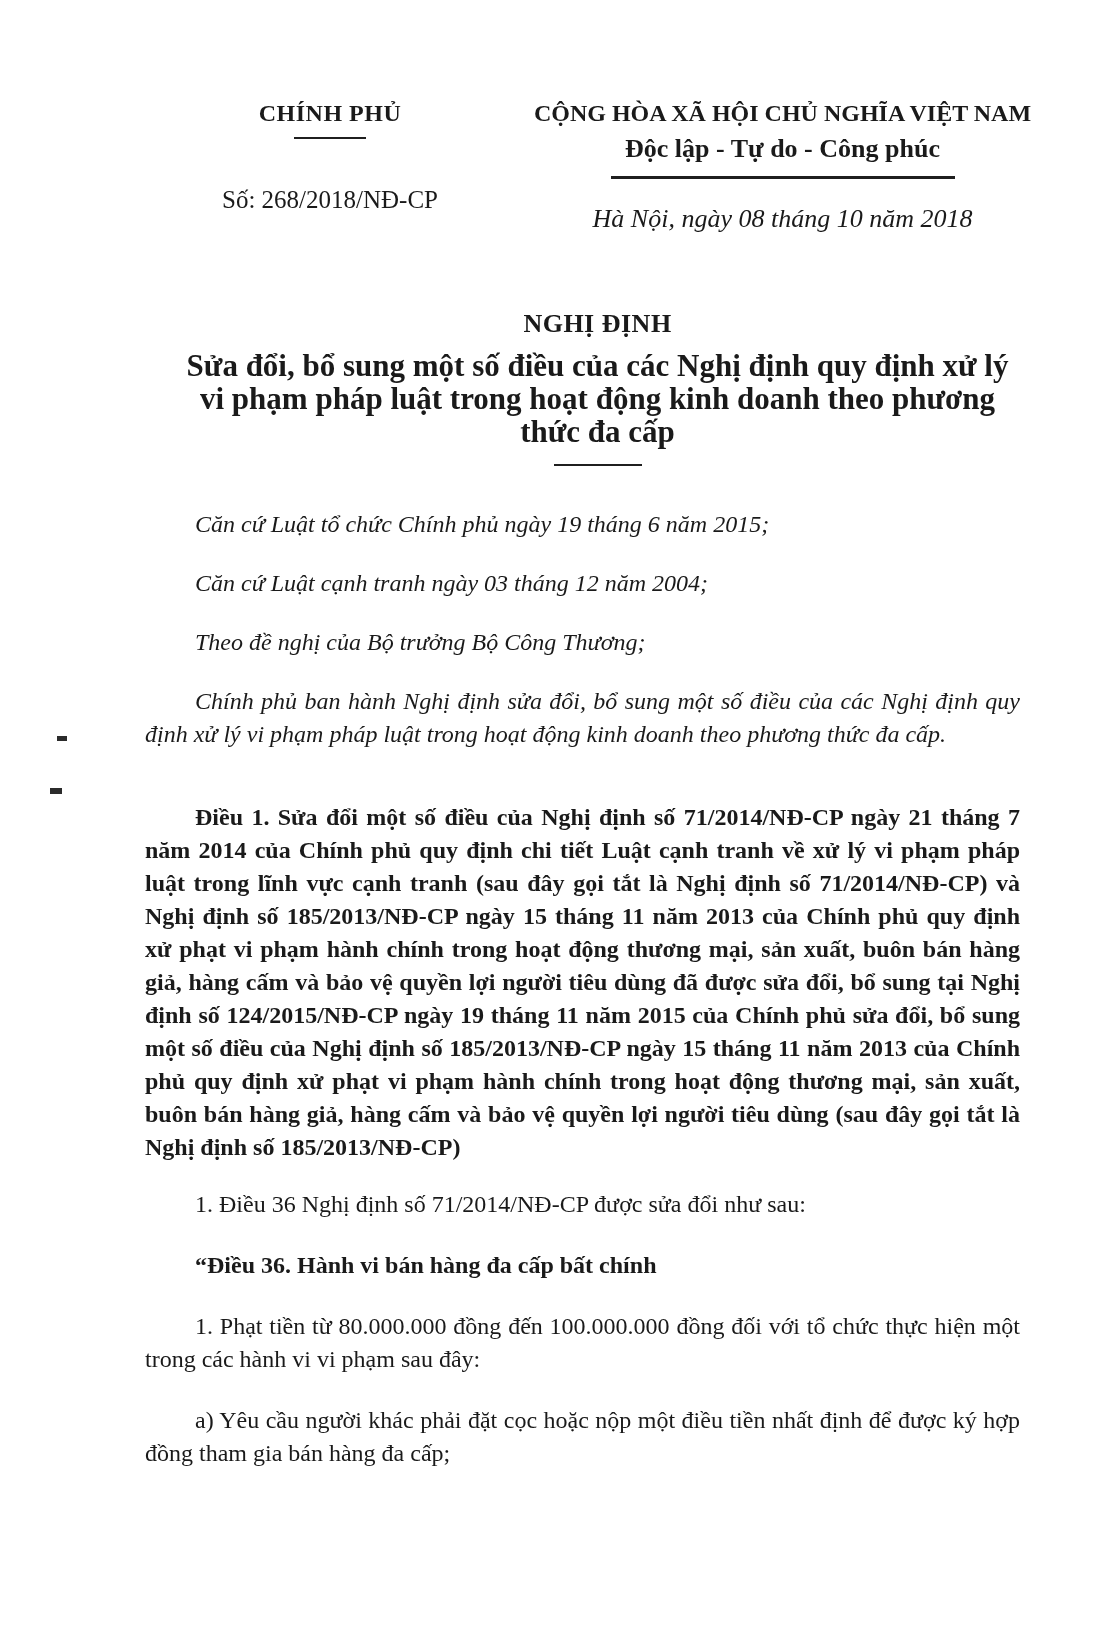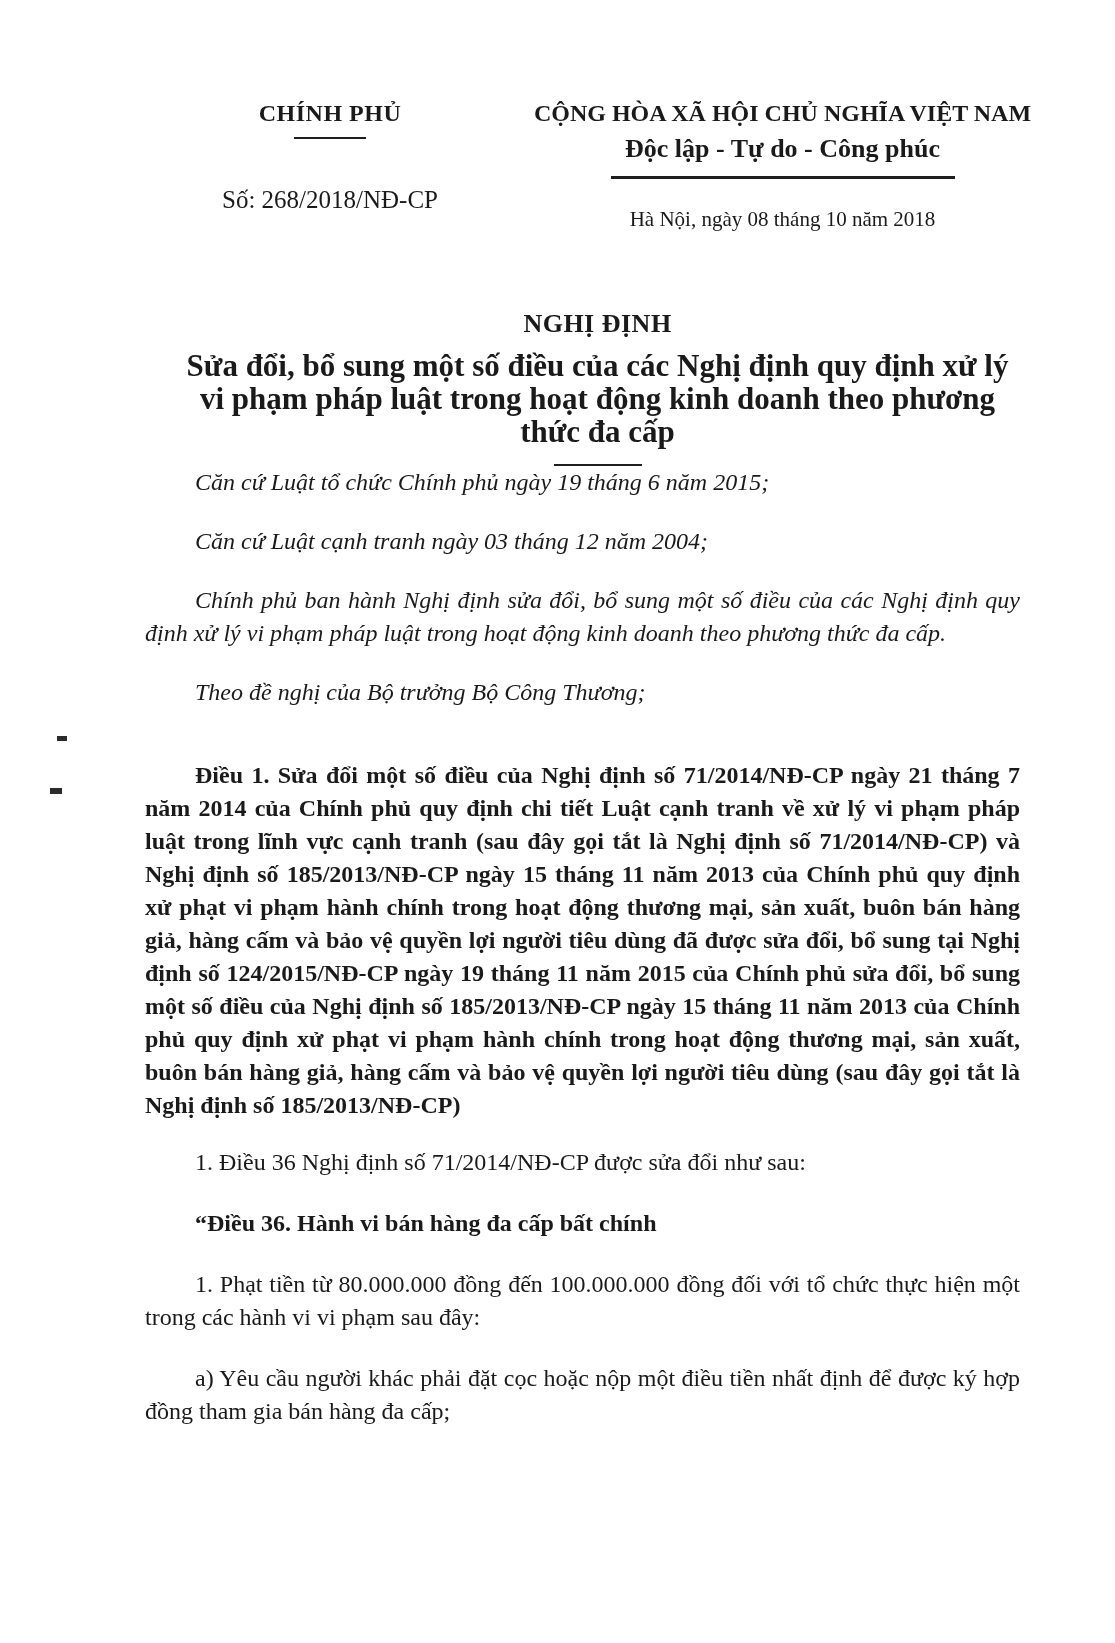--- a/index.html
+++ b/index.html
@@ -66,21 +66,22 @@
     font-size: 26px;
     line-height: 34px;
     margin-top: 4px;
   }
   .rule-motto {
     width: 344px;
     margin-top: 10px;
     border-top-width: 3px;
   }
   .place-date {
-    font-size: 21px;
+    font-style: italic;
+    font-size: 26px;
     line-height: 32px;
     margin-top: 24px;
   }
 
   
   .title-block {
     margin-top: 72px;
     padding-left: 145px;
     padding-right: 65px;
     text-align: center;
@@ -99,20 +100,21 @@
     max-width: 830px;
   }
   .rule-title {
     width: 88px;
     margin-top: 16px;
     border-top-width: 2px;
   }
 
   
   .body-text {
+    margin-top: 42px;
     padding-left: 145px;
     padding-right: 95px;
     font-size: 24px;
     line-height: 33px;
     text-align: justify;
   }
   .body-text p {
     margin: 26px 0 0 0;
     text-indent: 50px;
   }
@@ -158,22 +160,22 @@
 
   <div class="title-block">
     <div class="doc-type">NGHỊ ĐỊNH</div>
     <div class="doc-subject">Sửa đổi, bổ sung một số điều của các Nghị định quy định xử lý vi phạm pháp luật trong hoạt động kinh doanh theo phương thức đa cấp</div>
     <hr class="rule rule-title">
   </div>
 
   <div class="body-text">
     <p class="p-italic">Căn cứ Luật tổ chức Chính phủ ngày 19 tháng 6 năm 2015;</p>
     <p class="p-italic">Căn cứ Luật cạnh tranh ngày 03 tháng 12 năm 2004;</p>
+    <p class="p-italic">Theo đề nghị của Bộ trưởng Bộ Công Thương;</p>
     <p class="p-italic">Chính phủ ban hành Nghị định sửa đổi, bổ sung một số điều của các Nghị định quy định xử lý vi phạm pháp luật trong hoạt động kinh doanh theo phương thức đa cấp.</p>
-    <p class="p-italic">Theo đề nghị của Bộ trưởng Bộ Công Thương;</p>
     <p class="p-bold sp-article">Điều 1. Sửa đổi một số điều của Nghị định số 71/2014/NĐ-CP ngày 21 tháng 7 năm 2014 của Chính phủ quy định chi tiết Luật cạnh tranh về xử lý vi phạm pháp luật trong lĩnh vực cạnh tranh (sau đây gọi tắt là Nghị định số 71/2014/NĐ-CP) và Nghị định số 185/2013/NĐ-CP ngày 15 tháng 11 năm 2013 của Chính phủ quy định xử phạt vi phạm hành chính trong hoạt động thương mại, sản xuất, buôn bán hàng giả, hàng cấm và bảo vệ quyền lợi người tiêu dùng đã được sửa đổi, bổ sung tại Nghị định số 124/2015/NĐ-CP ngày 19 tháng 11 năm 2015 của Chính phủ sửa đổi, bổ sung một số điều của Nghị định số 185/2013/NĐ-CP ngày 15 tháng 11 năm 2013 của Chính phủ quy định xử phạt vi phạm hành chính trong hoạt động thương mại, sản xuất, buôn bán hàng giả, hàng cấm và bảo vệ quyền lợi người tiêu dùng (sau đây gọi tắt là Nghị định số 185/2013/NĐ-CP)</p>
     <p class="sp-tight">1. Điều 36 Nghị định số 71/2014/NĐ-CP được sửa đổi như sau:</p>
     <p class="p-bold sp-normal">“Điều 36. Hành vi bán hàng đa cấp bất chính</p>
     <p class="sp-normal">1. Phạt tiền từ 80.000.000 đồng đến 100.000.000 đồng đối với tổ chức thực hiện một trong các hành vi vi phạm sau đây:</p>
     <p class="sp-normal">a) Yêu cầu người khác phải đặt cọc hoặc nộp một điều tiền nhất định để được ký hợp đồng tham gia bán hàng đa cấp;</p>
   </div>
 
   <div class="scan-mark scan-mark-1"></div>
   <div class="scan-mark scan-mark-2"></div>
 

